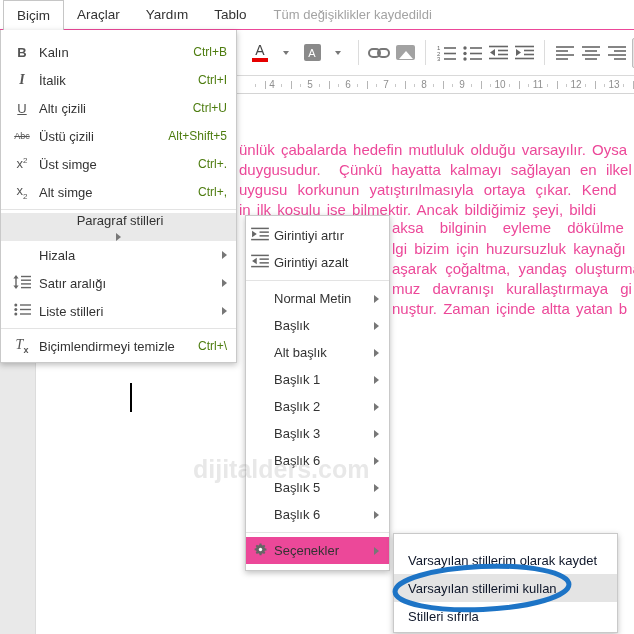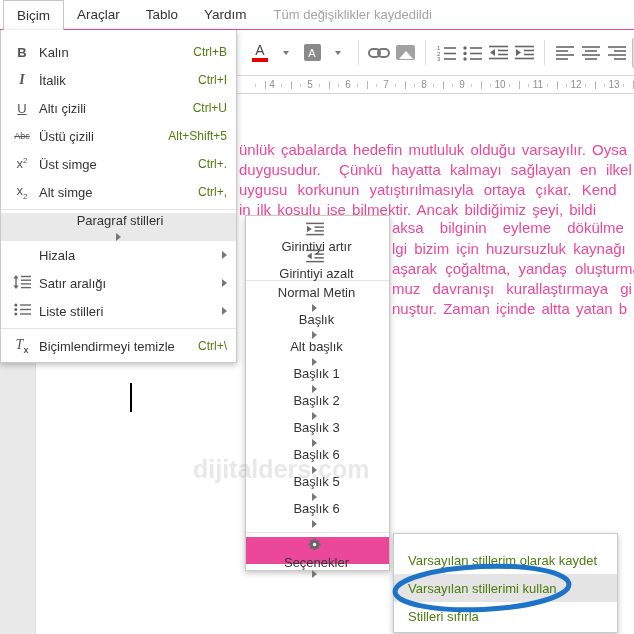--- a/index.html
+++ b/index.html
@@ -72,27 +72,27 @@
   .micon sup, .micon sub { font-size:8px; }
   .micon.tx i { font-family:"Liberation Serif",serif; font-size:14px; }
   .micon.tx sub { font-size:9px; font-weight:bold; }
   .mlabel { flex:1; margin-left:4px; white-space:nowrap; }
   .mshortcut { color:#4d7c0f; font-size:12px; white-space:nowrap; }
   .msep { height:1px; background:#e3e3e3; margin:3px 0; }
   .subarrow { width:0; height:0; border-top:4px solid transparent; border-bottom:4px solid transparent;
               border-left:5px solid #777; flex:none; }
 
   .srow { height:27px; display:flex; align-items:center; padding:0 10px 0 4px;
-          font-size:13px; color:#333;flex-direction:column; }
+          font-size:13px; color:#333; }
   .srow.hl { background:#ec4899; }
   .sicon { width:20px; text-align:center; flex:none; }
   .slabel { flex:1; margin-left:4px; white-space:nowrap; }
   .ssep { height:1px; background:#e3e3e3; margin:4px 0; }
 
-  .orow { height:28px; display:flex; align-items:center; padding:0 14px; font-size:13px; color:#4d7c0f; }
+  .orow { height:28px; display:flex; align-items:center; padding:0 14px; font-size:13px; color:#0f172a; }
   .orow.hl { background:#e4e4e4; }
   .olabel { white-space:nowrap; }
 
   
   .watermark { position:absolute; left:193px; top:455px; font-size:25px; font-weight:bold;
                color:rgba(150,150,150,.22); z-index:40; white-space:nowrap;text-align:right; }
   .annotation { position:absolute; left:389px; top:562px; z-index:50; pointer-events:none; }
 </style>
 </head>
 <body>
@@ -241,22 +241,22 @@
     <span class="rnum" style="left:462px">9</span>
     <span class="rnum" style="left:500px">10</span>
     <span class="rnum" style="left:538px">11</span>
     <span class="rnum" style="left:576px">12</span>
     <span class="rnum" style="left:614px">13</span>
   </div>
 
   <div class="menubar">
     <div class="mb-item open">Biçim</div>
     <div class="mb-item">Araçlar</div>
+    <div class="mb-item">Yardım</div>
     <div class="mb-item">Tablo</div>
-    <div class="mb-item">Yardım</div>
     <div class="mb-status">Tüm değişiklikler kaydedildi</div>
   </div>
 
   <div class="menu" id="menu-format">
     <div class="mrow">
       <span class="micon b">B</span>
       <span class="mlabel">Kalın</span>
       <span class="mshortcut">Ctrl+B</span>
     </div>
     <div class="mrow">

